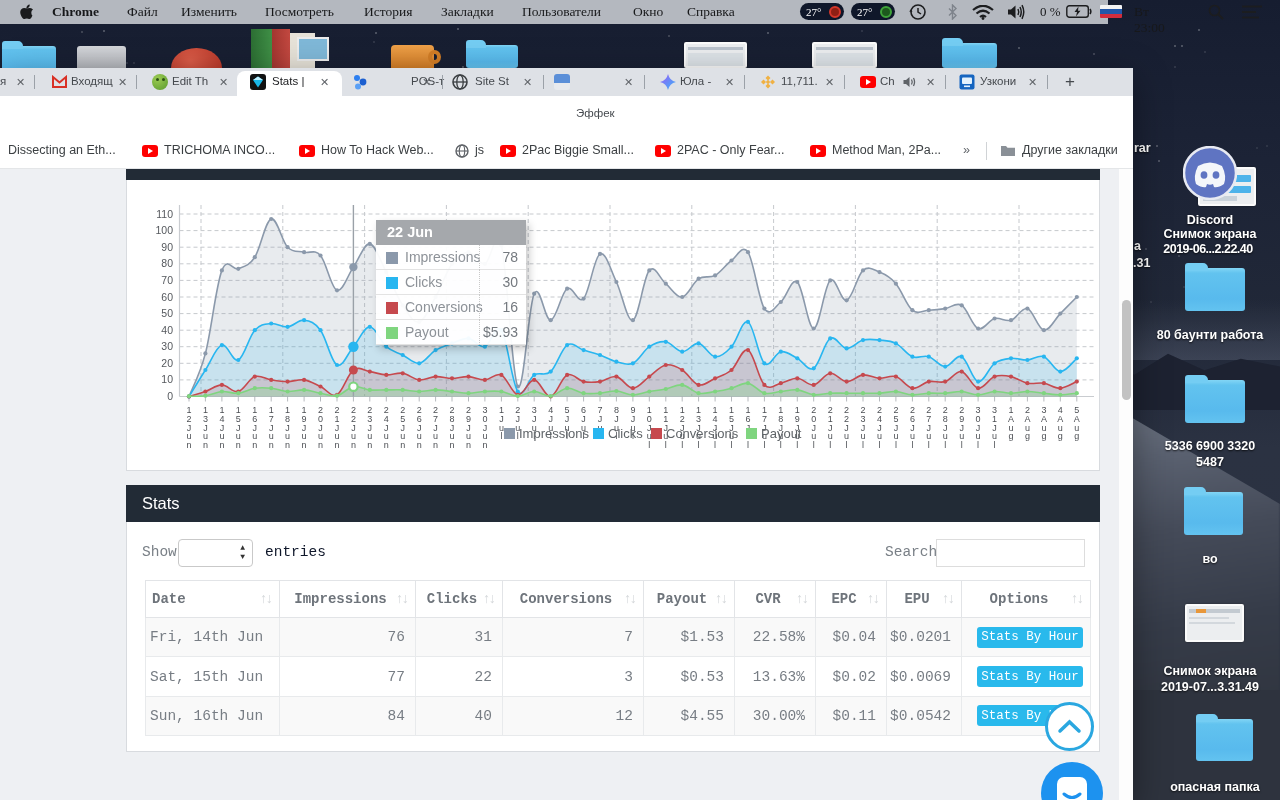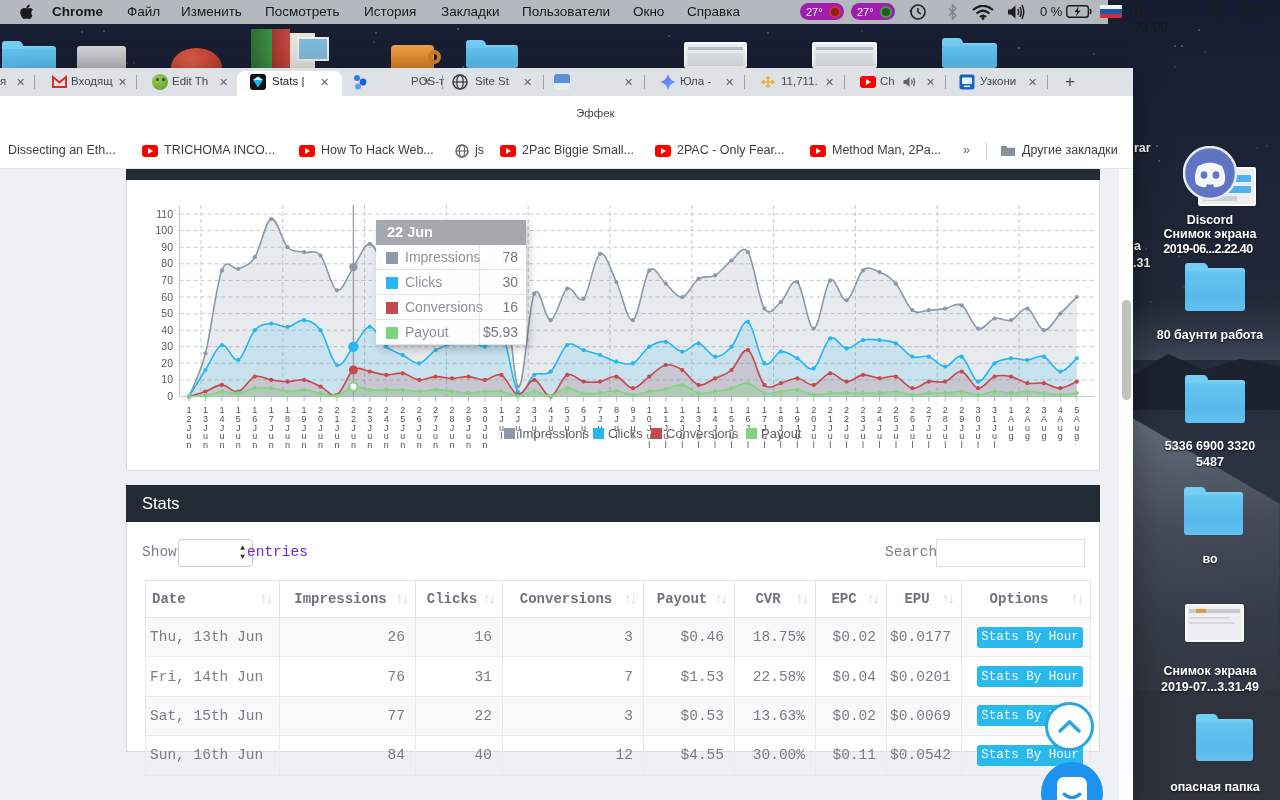--- a/index.html
+++ b/index.html
@@ -15,23 +15,23 @@
     background:linear-gradient(172deg,#6f7785 1%,#5a6170 15%,#454b59 33%,#363c49 55%,#30353f 80%);
     clip-path:polygon(0 1%,18% 4.5%,100% 26%,100% 100%,0 100%); filter:blur(1px); }
   #wall .bot { left:1100px; top:690px; width:180px; height:110px; background:#2e333e; }
   .star { width:2px; height:2px; border-radius:50%; background:rgba(255,255,255,0.55); }
   
   .folder { border-radius:3px; background:linear-gradient(180deg,#82d5f5 0%,#62c3ef 12%,#58baed 72%,#63c3f0 100%); }
   .folder:before { content:""; position:absolute; left:0; top:-5px; width:38%; height:8px; border-radius:3px 5px 0 0; background:#74cdf3; }
   .icolabel { color:#fff; font-size:12.5px; font-weight:700; text-align:center; text-shadow:0 1px 2px rgba(0,0,0,0.75); line-height:16px; }
   .thumbwin { background:#eceef0; border:2px solid #fbfbfb; border-radius:2px; box-shadow:0 0 2px rgba(0,0,0,.4); }
   
-  #menubar { left:0; top:0; width:1108px; height:24px; background:#b4b8bf; color:#17181a; font-size:13.5px; }
+  #menubar { left:0; top:0; width:1108px; height:24px; background:#b4b8bf; color:#17181a; font-size:13.5px;font-family:Liberation Serif, serif; }
   #menubar .it { position:absolute; top:4px; }
-  .pill { position:absolute; top:3px; width:44px; height:17px; background:#a21caf; border-radius:9px; color:#fff; font-size:11px; }
+  .pill { position:absolute; top:3px; width:44px; height:17px; background:#0f172a; border-radius:9px; color:#fff; font-size:11px; }
   .pill span { position:absolute; left:6px; top:3px; }
   .pill i { position:absolute; right:3px; top:2.5px; width:12px; height:12px; border-radius:50%; }
   
   #win { left:0; top:68px; width:1133px; height:732px; box-shadow:0 10px 34px rgba(0,0,0,0.38); background:#fff; }
   #tabstrip { left:0; top:0; width:1133px; height:28px; background:#dee1e6; }
   .tab { position:absolute; top:0; height:28px; font-size:11.5px; color:#45494e; }
   .tab .tx { position:absolute; top:7px; white-space:nowrap; overflow:hidden; }
   .tab .x { position:absolute; top:8px; width:13px; height:13px; color:#5f6368; font-size:11px; line-height:12px; text-align:center; }
   .tabsep { position:absolute; top:7px; width:1px; height:14px; background:#9ba1a8; }
   #activetab { position:absolute; left:237px; top:3px; width:105px; height:25px; background:#fff; border-radius:8px 8px 0 0; }
@@ -805,21 +805,21 @@
   </div>
 
   <div class="abs darkhead" style="left:126px;top:316px;width:974px;height:37px;color:#fff;font-size:16.5px;">
         <span class="abs" style="left:16px;top:9px;">Stats</span>
       </div>
   <div class="abs panel" style="left:126px;top:353px;width:974px;height:230px;border-top:none;font-family:Liberation Mono, monospace;">
     <div class="abs" style="left:15px;top:22px;color:#7a8087;font-size:14.5px;">Show</div>
     <div class="abs" style="left:51px;top:17px;width:75px;height:28px;border:1px solid #c9c9c9;border-radius:4px;background:#fff;">
       <span class="abs" style="right:7px;top:3px;color:#333;font-size:8px;line-height:9px;">▲<br>▼</span>
         </div>
-    <div class="abs" style="left:120px;top:22px;color:#6d28d9;font-size:14.5px;">entries</div>
+    <div class="abs" style="left:138px;top:22px;color:#0f172a;font-size:14.5px;">entries</div>
     <div class="abs" style="left:758px;top:22px;color:#7a8087;font-size:14.5px;">Search:</div>
     <div class="abs" style="left:809px;top:17px;width:149px;height:28px;border:1px solid #ddd;background:#fff;"></div>
     <table id="stable" class="abs" style="left:18px;top:58px;">
 <colgroup>
             <col style="width:134px;">
             <col style="width:136px;">
             <col style="width:87px;">
             <col style="width:141px;">
             <col style="width:91px;">
             <col style="width:81px;">
@@ -831,31 +831,20 @@
             <tr>
 <th style="text-align:left;padding-left:6px;">Date<span class="sort" style="right:8px;">↑↓</span></th>
 <th><span style="padding-right:14px;">Impressions</span><span class="sort" style="right:8px;">↑↓</span></th>
 <th><span style="padding-right:14px;">Clicks</span><span class="sort" style="right:8px;">↑↓</span></th>
 <th><span style="padding-right:14px;">Conversions</span><span class="sort" style="right:8px;">↑↓</span></th>
 <th><span style="padding-right:14px;">Payout</span><span class="sort" style="right:8px;">↑↓</span></th>
 <th><span style="padding-right:14px;">CVR</span><span class="sort" style="right:8px;">↑↓</span></th>
 <th><span style="padding-right:14px;">EPC</span><span class="sort" style="right:8px;">↑↓</span></th>
 <th><span style="padding-right:14px;">EPU</span><span class="sort" style="right:8px;">↑↓</span></th>
 <th><span style="padding-right:14px;">Options</span><span class="sort" style="right:8px;">↑↓</span></th>
-</tr>
-<tr>
-<td class="l">Thu, 13th Jun</td>
-<td>26</td>
-<td>16</td>
-<td>3</td>
-<td>$0.46</td>
-<td>18.75%</td>
-<td>$0.02</td>
-<td>$0.0177</td>
-<td style="text-align:center;padding-right:4px;"><span class="sbh">Stats By Hour</span></td>
 </tr>
 <tr>
 <td class="l">Fri, 14th Jun</td>
 <td>76</td>
 <td>31</td>
 <td>7</td>
 <td>$1.53</td>
 <td>22.58%</td>
 <td>$0.04</td>
 <td>$0.0201</td>

